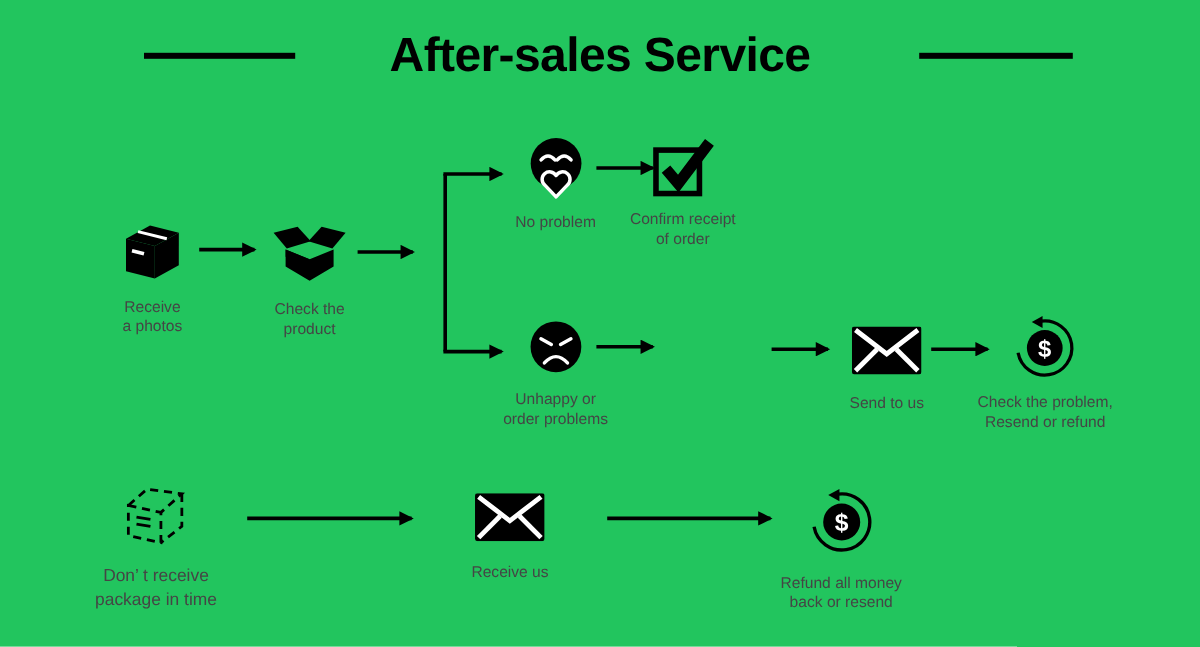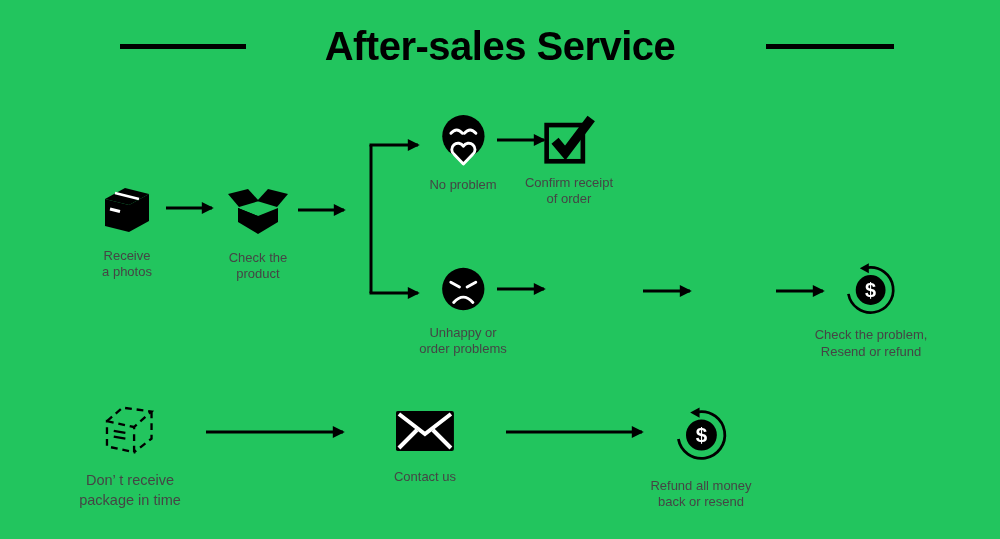--- a/index.html
+++ b/index.html
@@ -118,20 +118,31 @@
         <line x1="13" y1="19" x2="22" y2="24" stroke="#fff" stroke-width="3" stroke-linecap="round"></line>
         <line x1="39" y1="19" x2="30" y2="24" stroke="#fff" stroke-width="3" stroke-linecap="round"></line>
         <path d="M16 40 q10 -11 20 0" stroke="#fff" stroke-width="3" fill="none" stroke-linecap="round"></path>
       </svg>
     </span>
     <div class="label">Unhappy or
 order problems</div>
   </div>
 
 
+  <div class="node" style="left:739px; top:272px; --gap:16px;">
+    <span class="icon">
+      <svg width="58" height="40" viewBox="0 0 58 40">
+        <rect width="58" height="40" rx="2" fill="#000"></rect>
+        <polyline points="3,3 29,23 55,3" fill="none" stroke="#fff" stroke-width="4"></polyline>
+        <line x1="3" y1="37" x2="21" y2="19" stroke="#fff" stroke-width="4"></line>
+        <line x1="55" y1="37" x2="37" y2="19" stroke="#fff" stroke-width="4"></line>
+      </svg>
+    </span>
+    <div class="label">Send to us</div>
+  </div>
 
   <div class="node" style="left:871px; top:262px; --gap:9px;">
     <span class="icon">
       <svg width="56" height="56" viewBox="0 0 62 62">
         <path d="M6.4 35.3 A25 25 0 1 0 27.5 6.2" fill="none" stroke="#000" stroke-width="3"></path>
         <polygon points="19,7 29,1.5 29,12.5" fill="#000"></polygon>
         <circle cx="31" cy="31" r="16.5" fill="#000"></circle>
         <text x="31" y="39" text-anchor="middle" font-size="22" font-weight="bold" fill="#fff">$</text>
       </svg>
     </span>
@@ -157,21 +168,21 @@
 
   <div class="node" style="left:425px; top:411px; --gap:18px;">
     <span class="icon">
       <svg width="58" height="40" viewBox="0 0 58 40">
         <rect width="58" height="40" rx="2" fill="#000"></rect>
         <polyline points="3,3 29,23 55,3" fill="none" stroke="#fff" stroke-width="4"></polyline>
         <line x1="3" y1="37" x2="21" y2="19" stroke="#fff" stroke-width="4"></line>
         <line x1="55" y1="37" x2="37" y2="19" stroke="#fff" stroke-width="4"></line>
       </svg>
     </span>
-    <div class="label">Contact us</div>
+    <div class="label">Receive us</div>
   </div>
 
   <div class="node" style="left:701px; top:406px; --gap:14px;">
     <span class="icon">
       <svg width="58" height="58" viewBox="0 0 62 62">
         <path d="M6.4 35.3 A25 25 0 1 0 27.5 6.2" fill="none" stroke="#000" stroke-width="3"></path>
         <polygon points="19,7 29,1.5 29,12.5" fill="#000"></polygon>
         <circle cx="31" cy="31" r="16.5" fill="#000"></circle>
         <text x="31" y="39" text-anchor="middle" font-size="22" font-weight="bold" fill="#fff">$</text>
       </svg>

